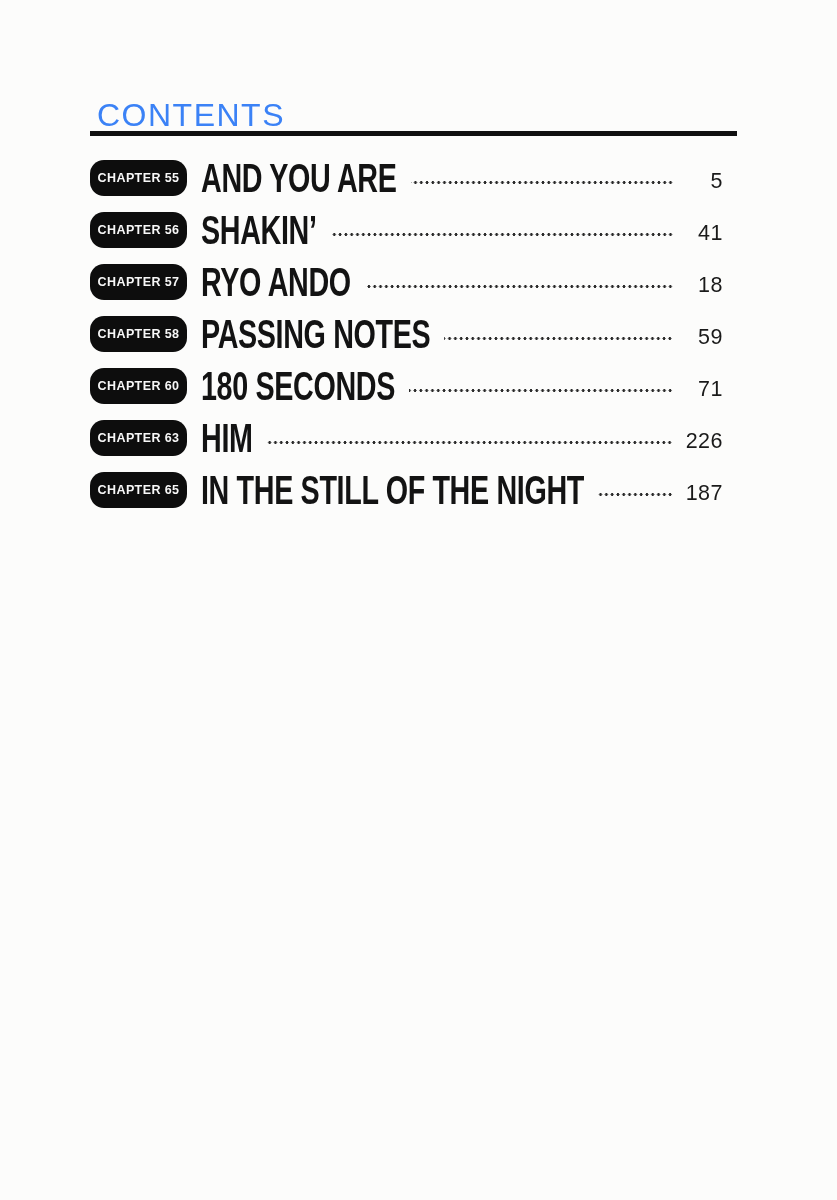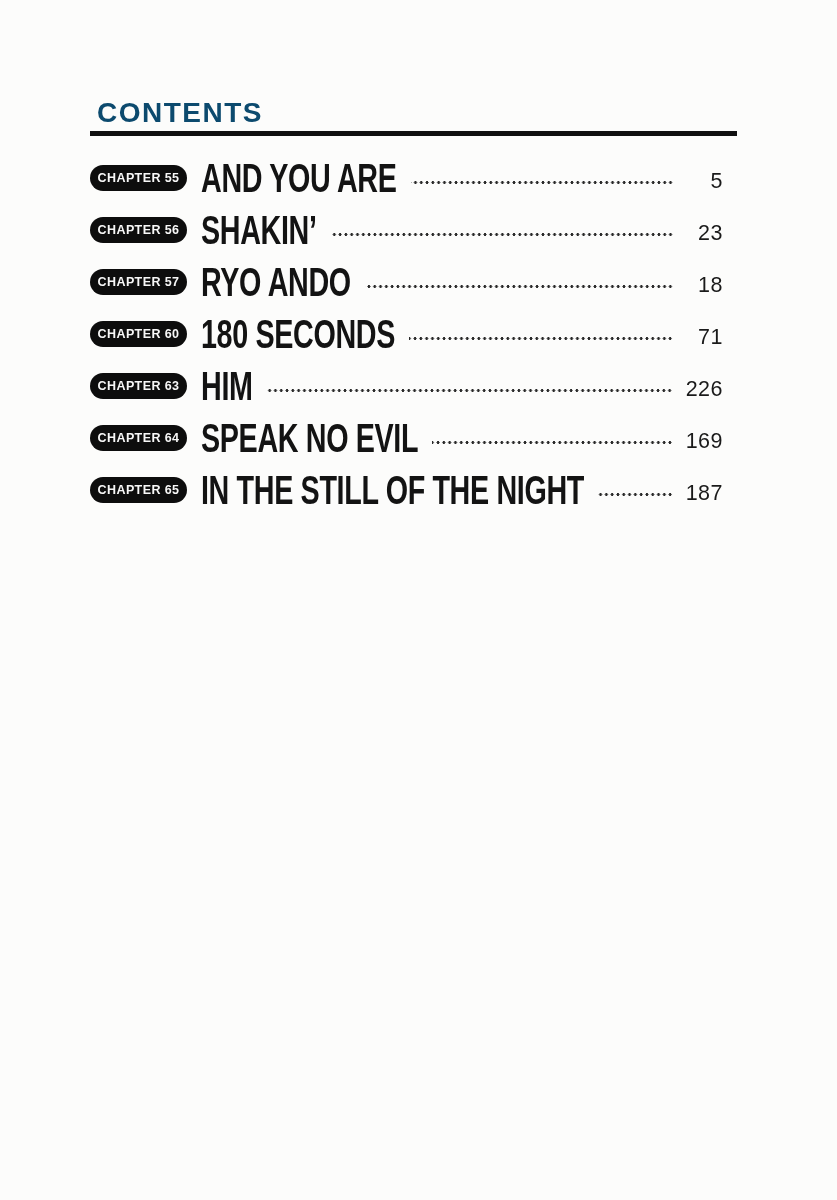--- a/index.html
+++ b/index.html
@@ -16,25 +16,25 @@
     font-family:"Liberation Sans",sans-serif;
     color:var(--ink);
     position:relative;
     overflow:hidden;
   }
   .sheet{position:absolute;inset:0;}
   .page-title{
     position:absolute;
     left:97px;
     top:99px;
-    font-size:28px;
-    font-weight:700;
+    font-size:32px;
+    font-weight:400;
     letter-spacing:1.5px;
     line-height:1;
-    color:#0c4a6e;
+    color:#3b82f6;
   }
   .rule{
     position:absolute;
     left:90px;
     top:131px;
     width:647px;
     height:5px;
     background:#101010;
   }
   .toc{
@@ -44,21 +44,21 @@
     right:114px;
   }
   .row{
     display:flex;
     align-items:center;
     height:52px;
   }
   .badge{
     flex:0 0 auto;
     width:97px;
-    height:26px;
+    height:36px;
     border-radius:14px;
     background:var(--badge-bg);
     color:var(--badge-text);
     font-size:12.5px;
     font-weight:700;
     letter-spacing:.4px;
     display:flex;
     align-items:center;
     justify-content:center;
     text-transform:uppercase;
@@ -112,54 +112,54 @@
     <span class="badge">Chapter 55</span>
     <span class="title" style="margin-right: -83.7px;">AND YOU ARE</span>
     <span class="dots"></span>
     <span class="page-num">5</span>
   </div>
 
   <div class="row">
     <span class="badge">Chapter 56</span>
     <span class="title" style="margin-right: -49.5px;">SHAKIN’</span>
     <span class="dots"></span>
-    <span class="page-num">23</span>
+    <span class="page-num">41</span>
   </div>
 
   <div class="row">
     <span class="badge">Chapter 57</span>
     <span class="title" style="margin-right: -64.2px;">RYO ANDO</span>
     <span class="dots"></span>
     <span class="page-num">18</span>
   </div>
 
+  <div class="row">
+    <span class="badge">Chapter 58</span>
+    <span class="title" style="margin-right: -98.4px;">PASSING NOTES</span>
+    <span class="dots"></span>
+    <span class="page-num">59</span>
+  </div>
 
 
   <div class="row">
     <span class="badge">Chapter 60</span>
     <span class="title" style="margin-right: -83.1px;">180 SECONDS</span>
     <span class="dots"></span>
     <span class="page-num">71</span>
   </div>
 
 
 
   <div class="row">
     <span class="badge">Chapter 63</span>
     <span class="title" style="margin-right: -22.2px;">HIM</span>
     <span class="dots"></span>
     <span class="page-num">226</span>
   </div>
 
-  <div class="row">
-    <span class="badge">Chapter 64</span>
-    <span class="title" style="margin-right: -93px;">SPEAK NO EVIL</span>
-    <span class="dots"></span>
-    <span class="page-num">169</span>
-  </div>
 
   <div class="row">
     <span class="badge">Chapter 65</span>
     <span class="title" style="margin-right: -164.1px;">IN THE STILL OF THE NIGHT</span>
     <span class="dots"></span>
     <span class="page-num">187</span>
   </div>
 </div>
 </div>
 

